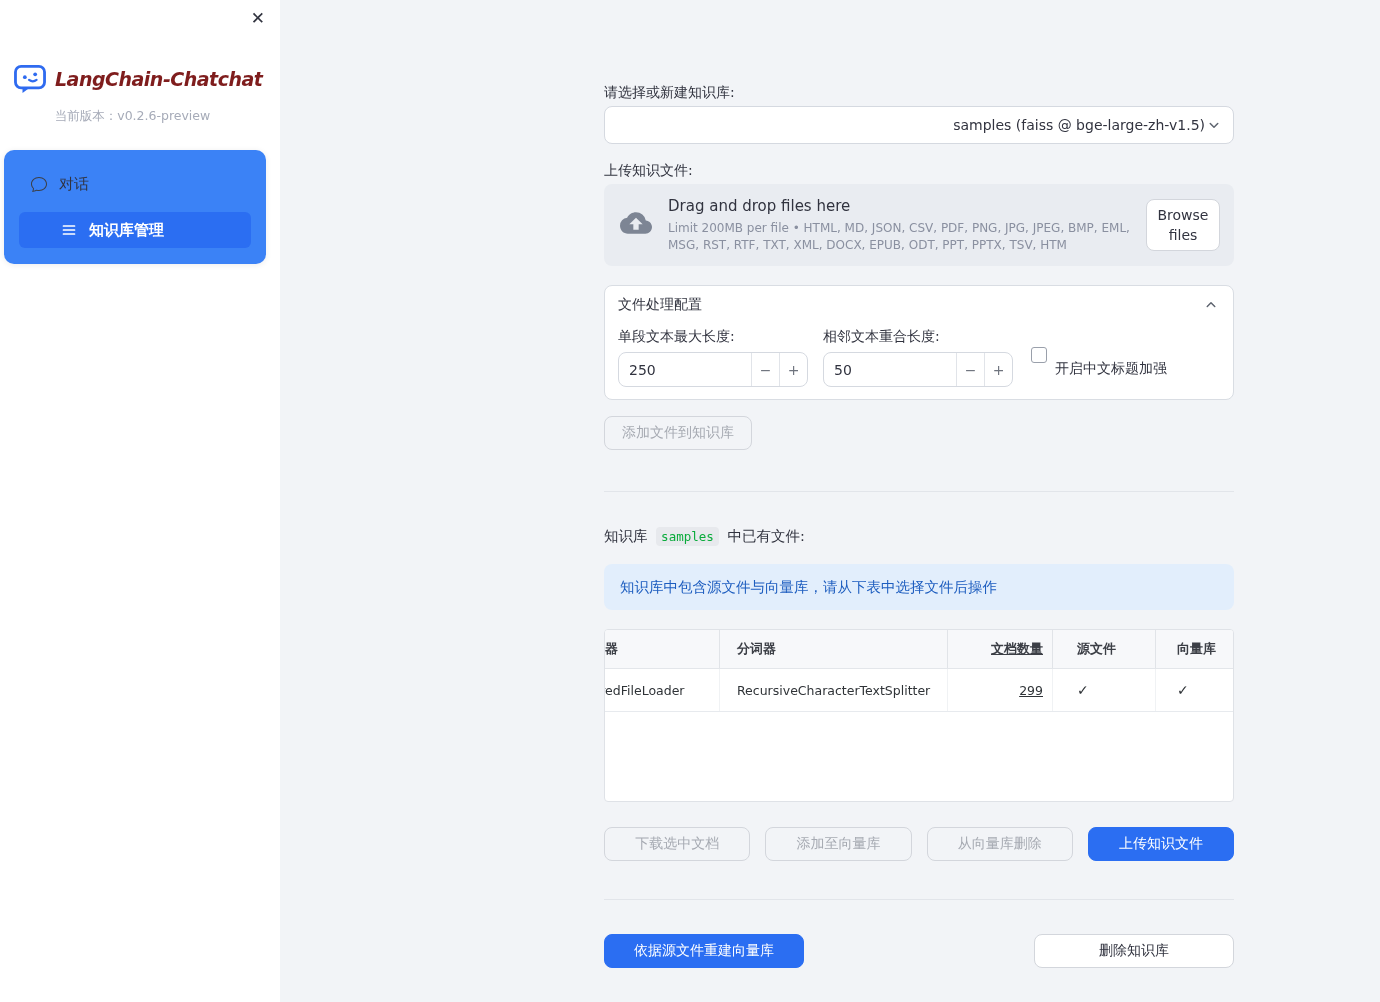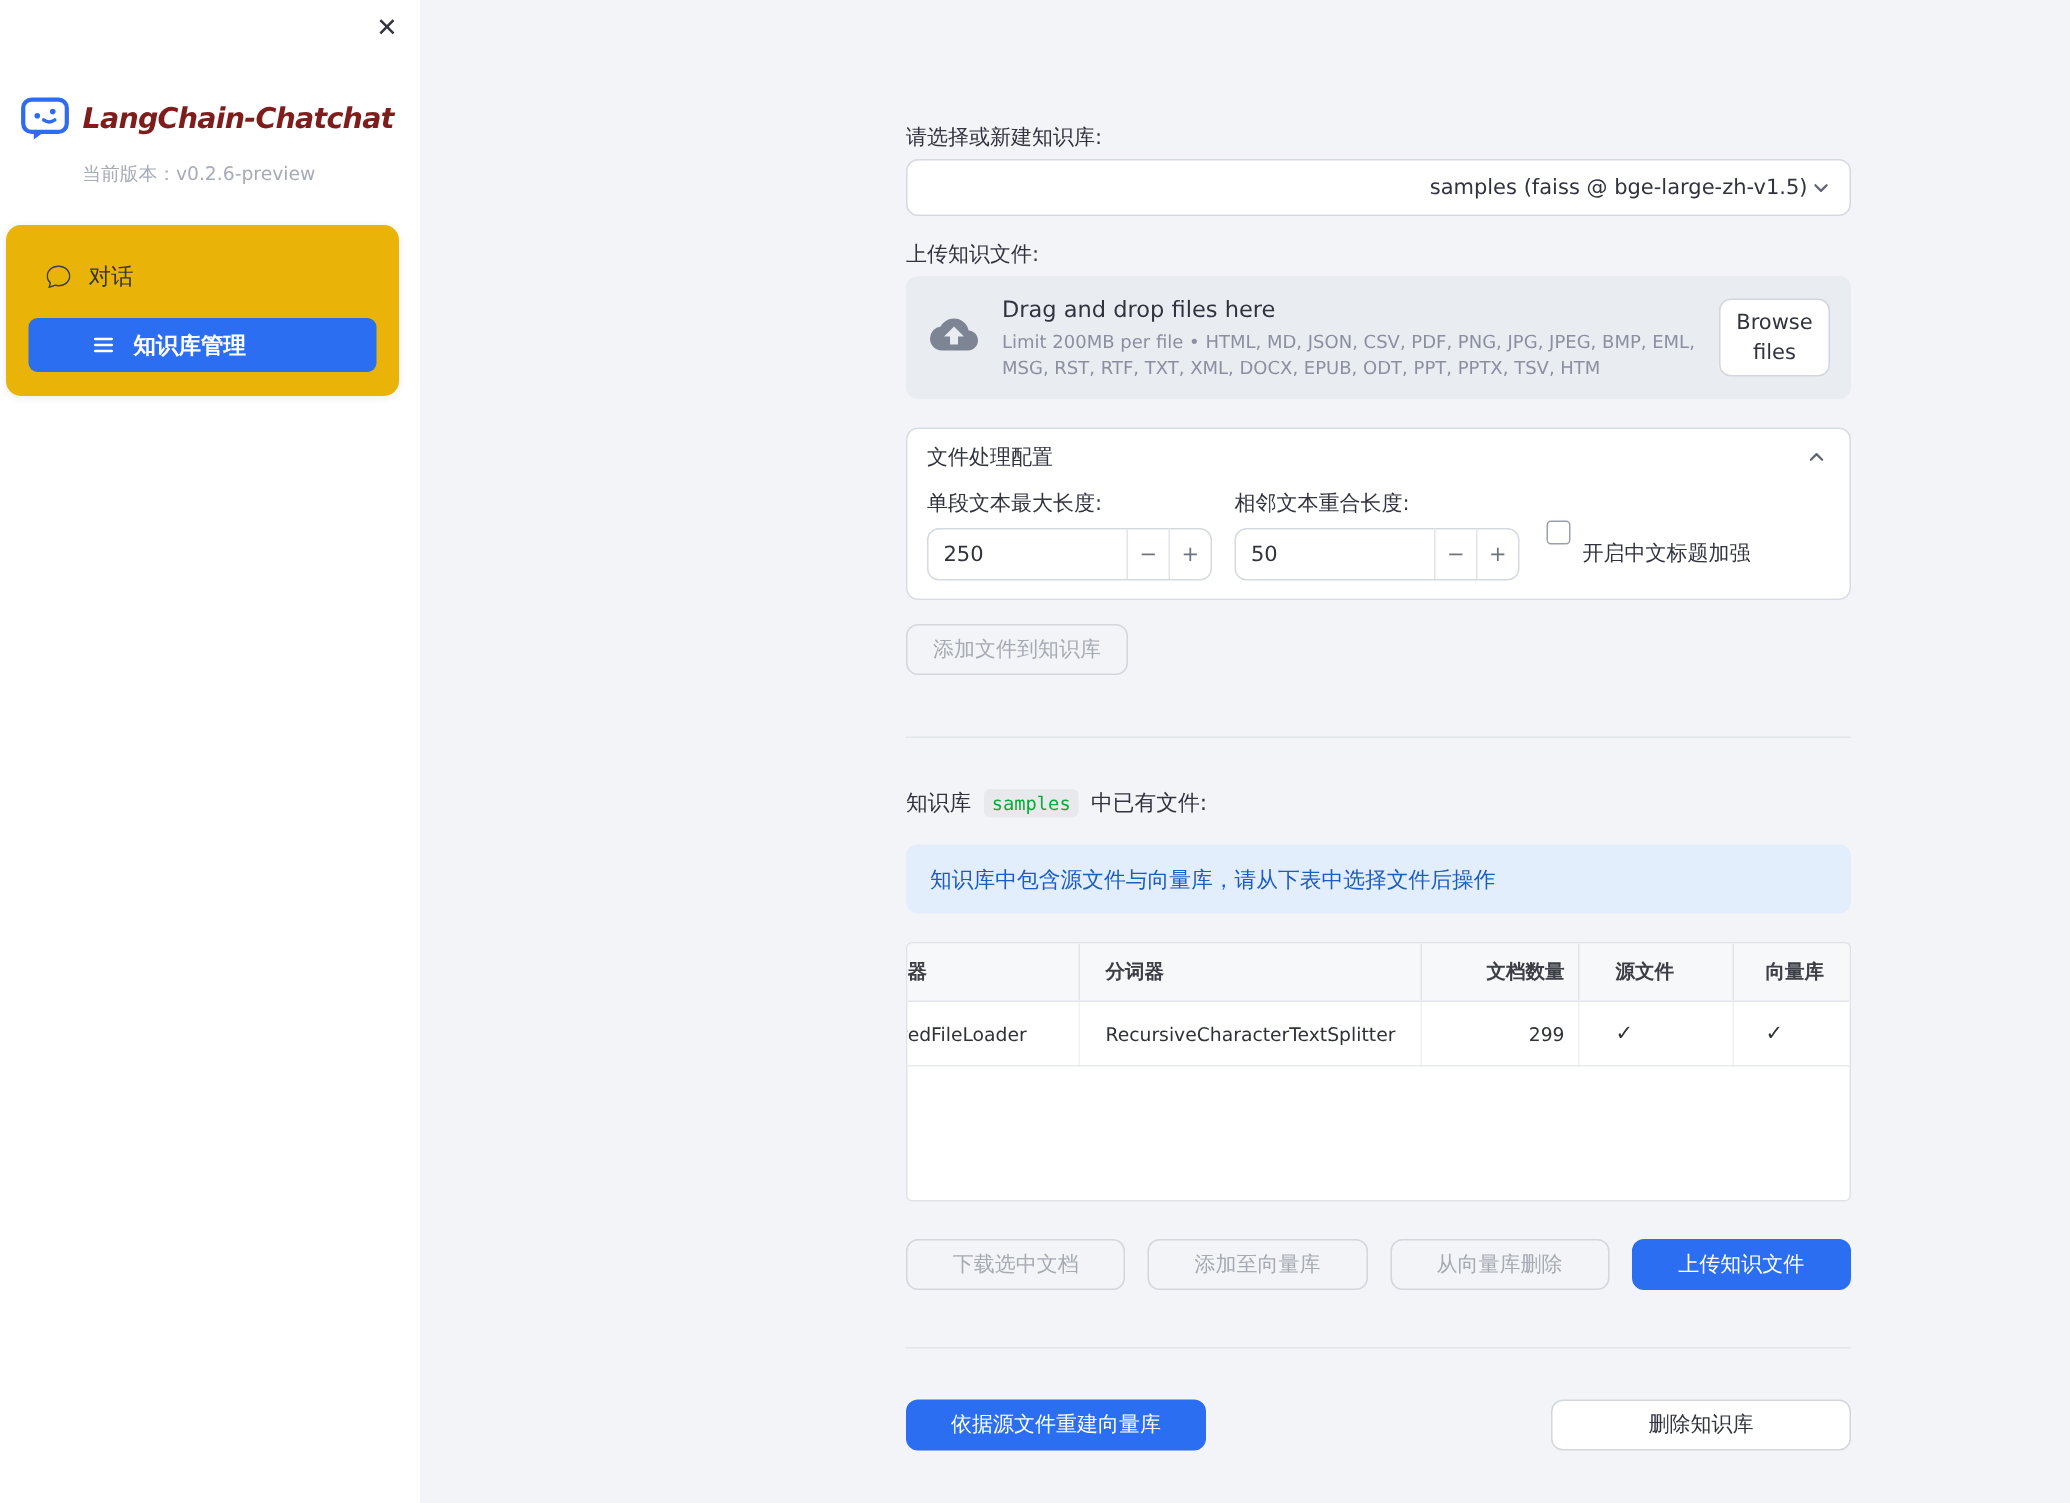--- a/index.html
+++ b/index.html
@@ -31,21 +31,21 @@
   .logo-text {
     font-size: 19px; font-weight: bold; font-style: italic;
     color: #7f1d1d; letter-spacing: -0.5px; white-space: nowrap;
   }
   .version {
     margin-top: 14px; text-align: center; padding-right: 15px;
     font-size: 12.5px; color: #a6abb8;
   }
   .menu-card {
     margin: 25px 14px 0 4px;
-    background: #eab308; border-radius: 10px;
+    background: #3b82f6; border-radius: 10px;
     box-shadow: 0 1px 6px rgba(0,0,0,0.08);
     padding: 16px 15px;
   }
   .menu-item {
     display: flex; align-items: center; gap: 12px;
     height: 36px; padding: 0 12px;
     border-radius: 6px; font-size: 15px; color: #31333f;
     cursor: pointer;
   }
   .menu-item + .menu-item { margin-top: 10px; padding-left: 42px; }
@@ -153,21 +153,21 @@
   }
   .t-header { display: flex; height: 39px; background: #f7f8fa; border-bottom: 1px solid #e3e6ea; }
   .th, .td { display: flex; align-items: center; overflow: hidden; white-space: nowrap; }
   .th { font-size: 13px; font-weight: bold; color: #3c3f46; border-right: 1px solid #e1e4e8; }
   .th:last-child { border-right: none; }
   .t-row { display: flex; height: 43px; border-bottom: 1px solid #e7eaee; background: #fff; }
   .td { font-size: 12.5px; color: #2f3337; border-right: 1px solid #f0f2f4; }
   .td:last-child { border-right: none; }
   .c-loader { width: 115px; flex: 0 0 115px; }
   .c-splitter { width: 228px; flex: 0 0 228px; padding-left: 17px; }
-  .c-count { width: 105px; flex: 0 0 105px; justify-content: flex-end; padding-right: 9px; }
+  .c-count { width: 105px; flex: 0 0 105px; justify-content: flex-end; padding-right: 9px; text-decoration: underline; }
   .c-source { width: 103px; flex: 0 0 103px; padding-left: 24px; }
   .c-vector { flex: 1; padding-left: 21px; }
   .clip-h { display: inline-block; white-space: nowrap; margin-left: -52px; }
   .clip-c { display: inline-block; white-space: nowrap; margin-left: -66px; }
   .check { font-size: 14px; color: #2f3337; }
 
   .actions-row { margin-top: 25px; display: flex; gap: 15px; }
   .actions-row .btn { flex: 1; }
 
   .footer-row { margin-top: 34px; display: flex; justify-content: space-between; }

